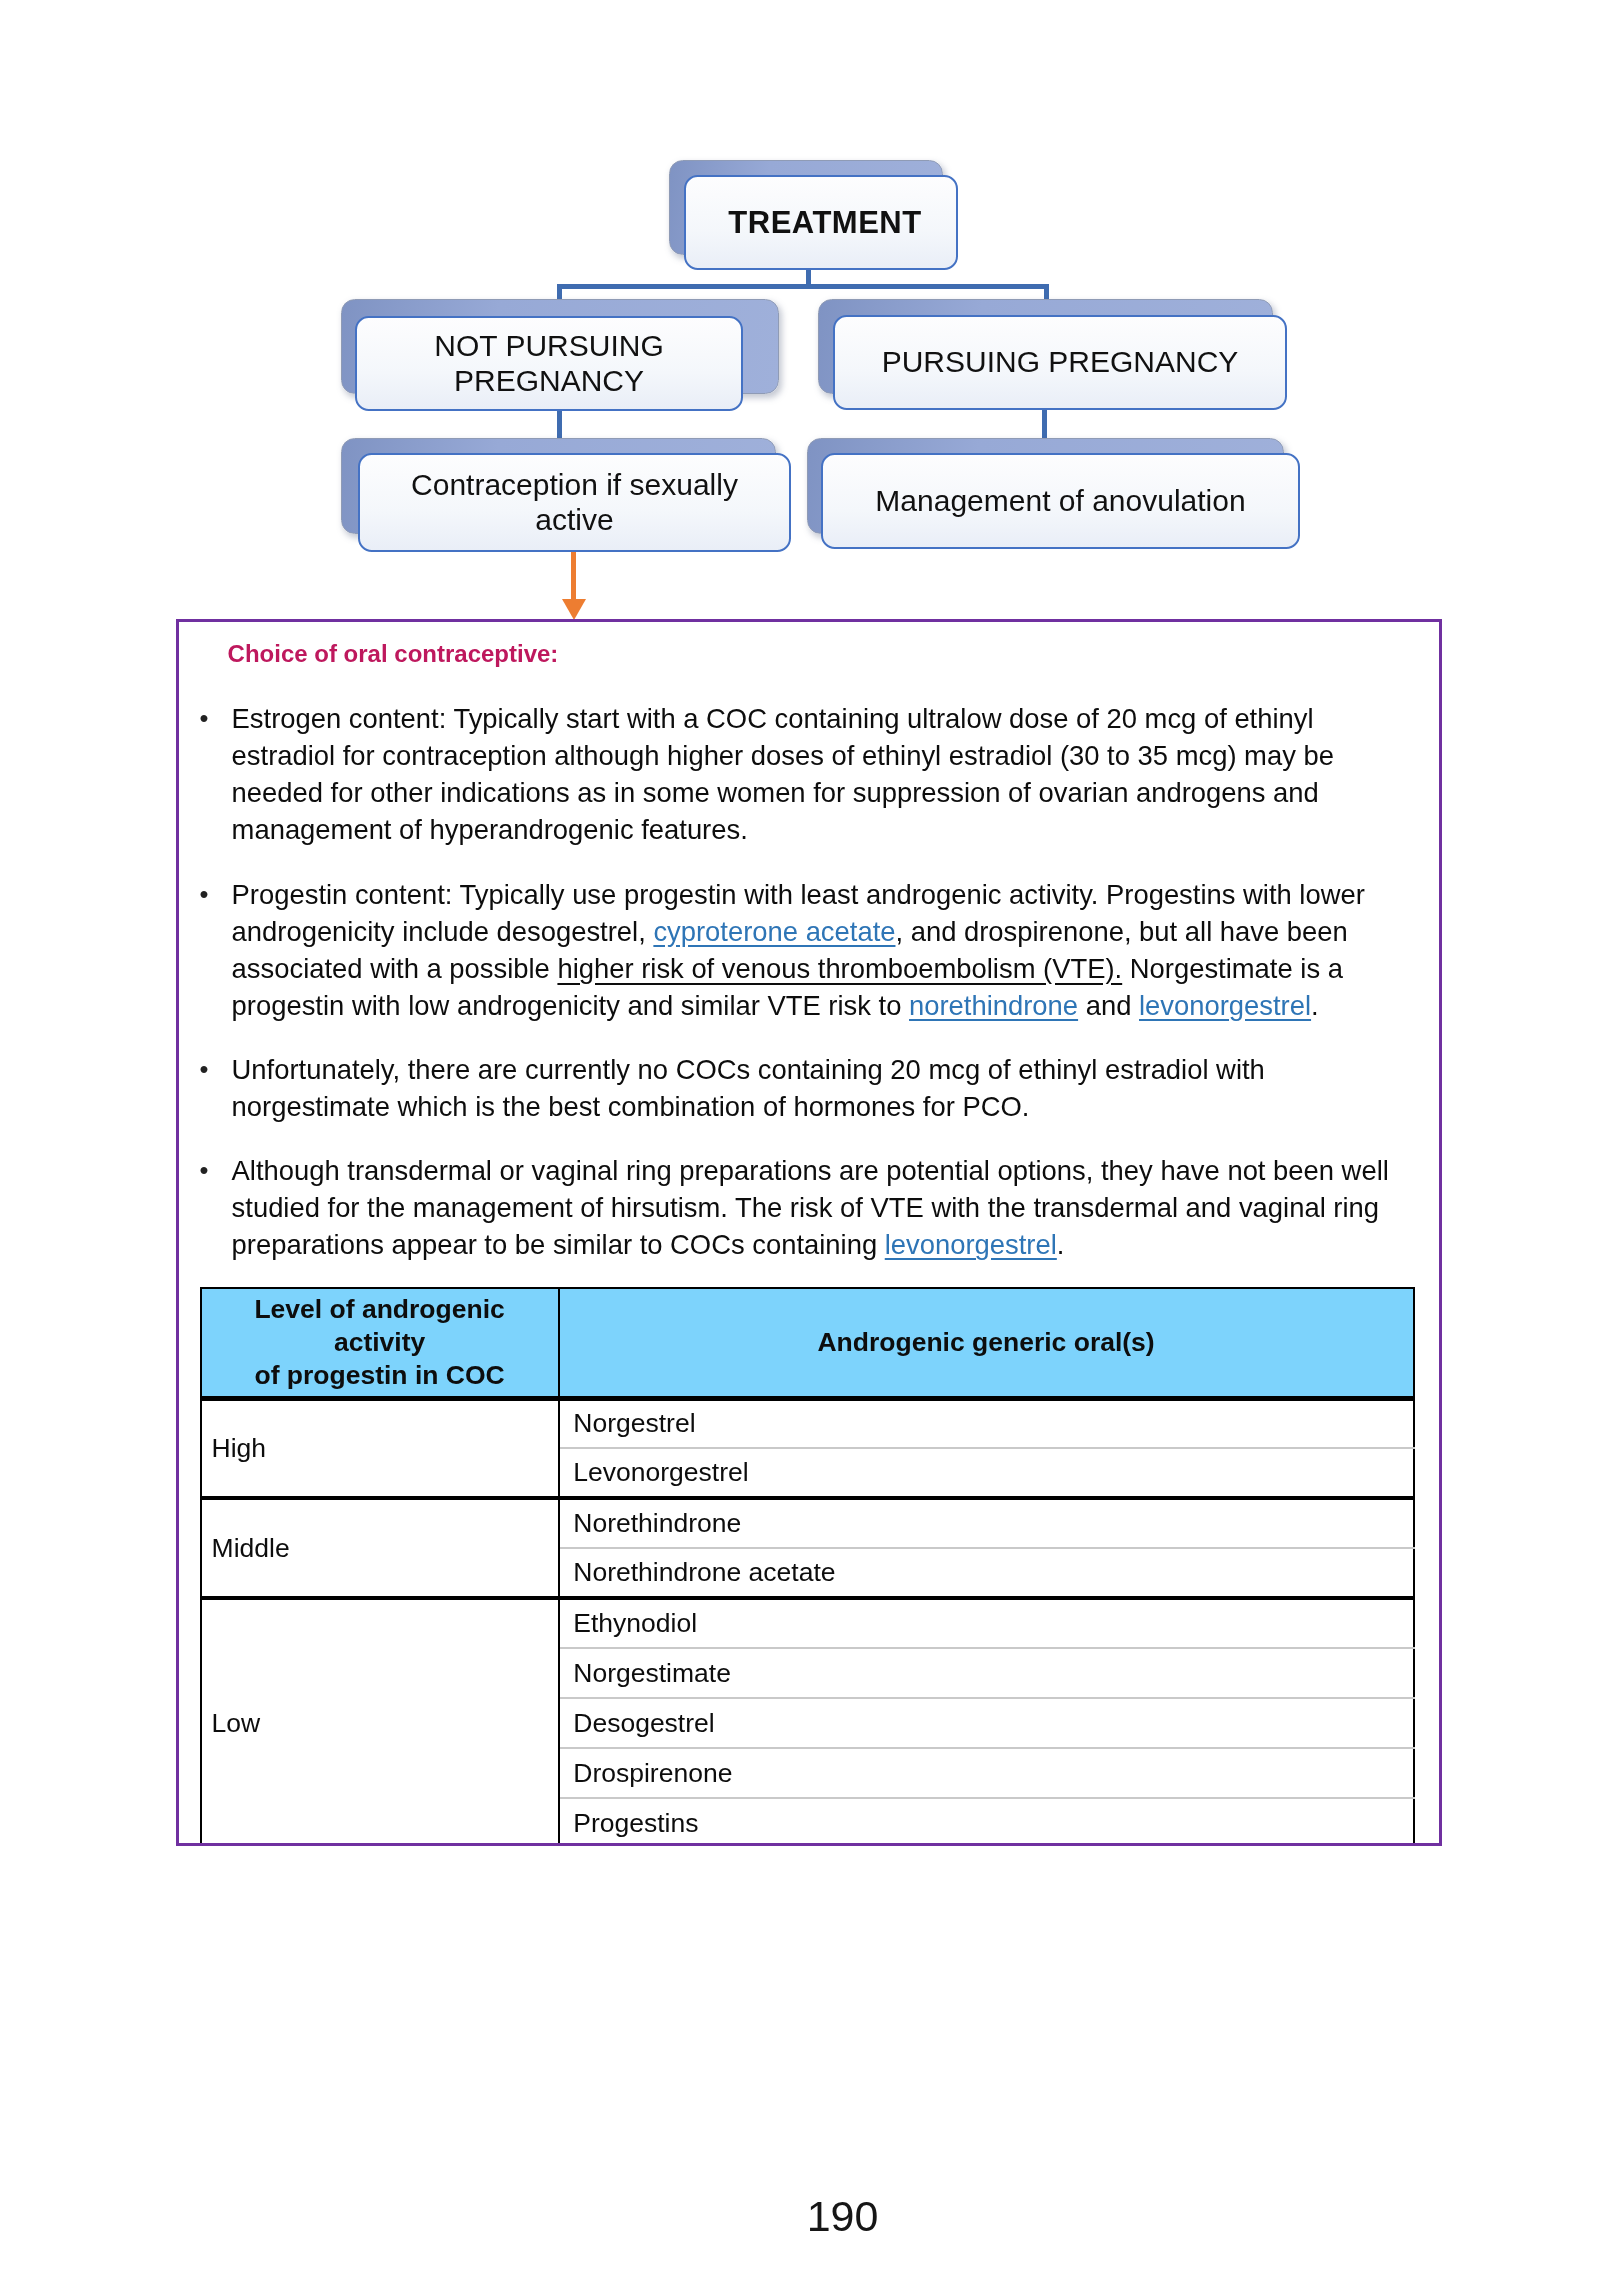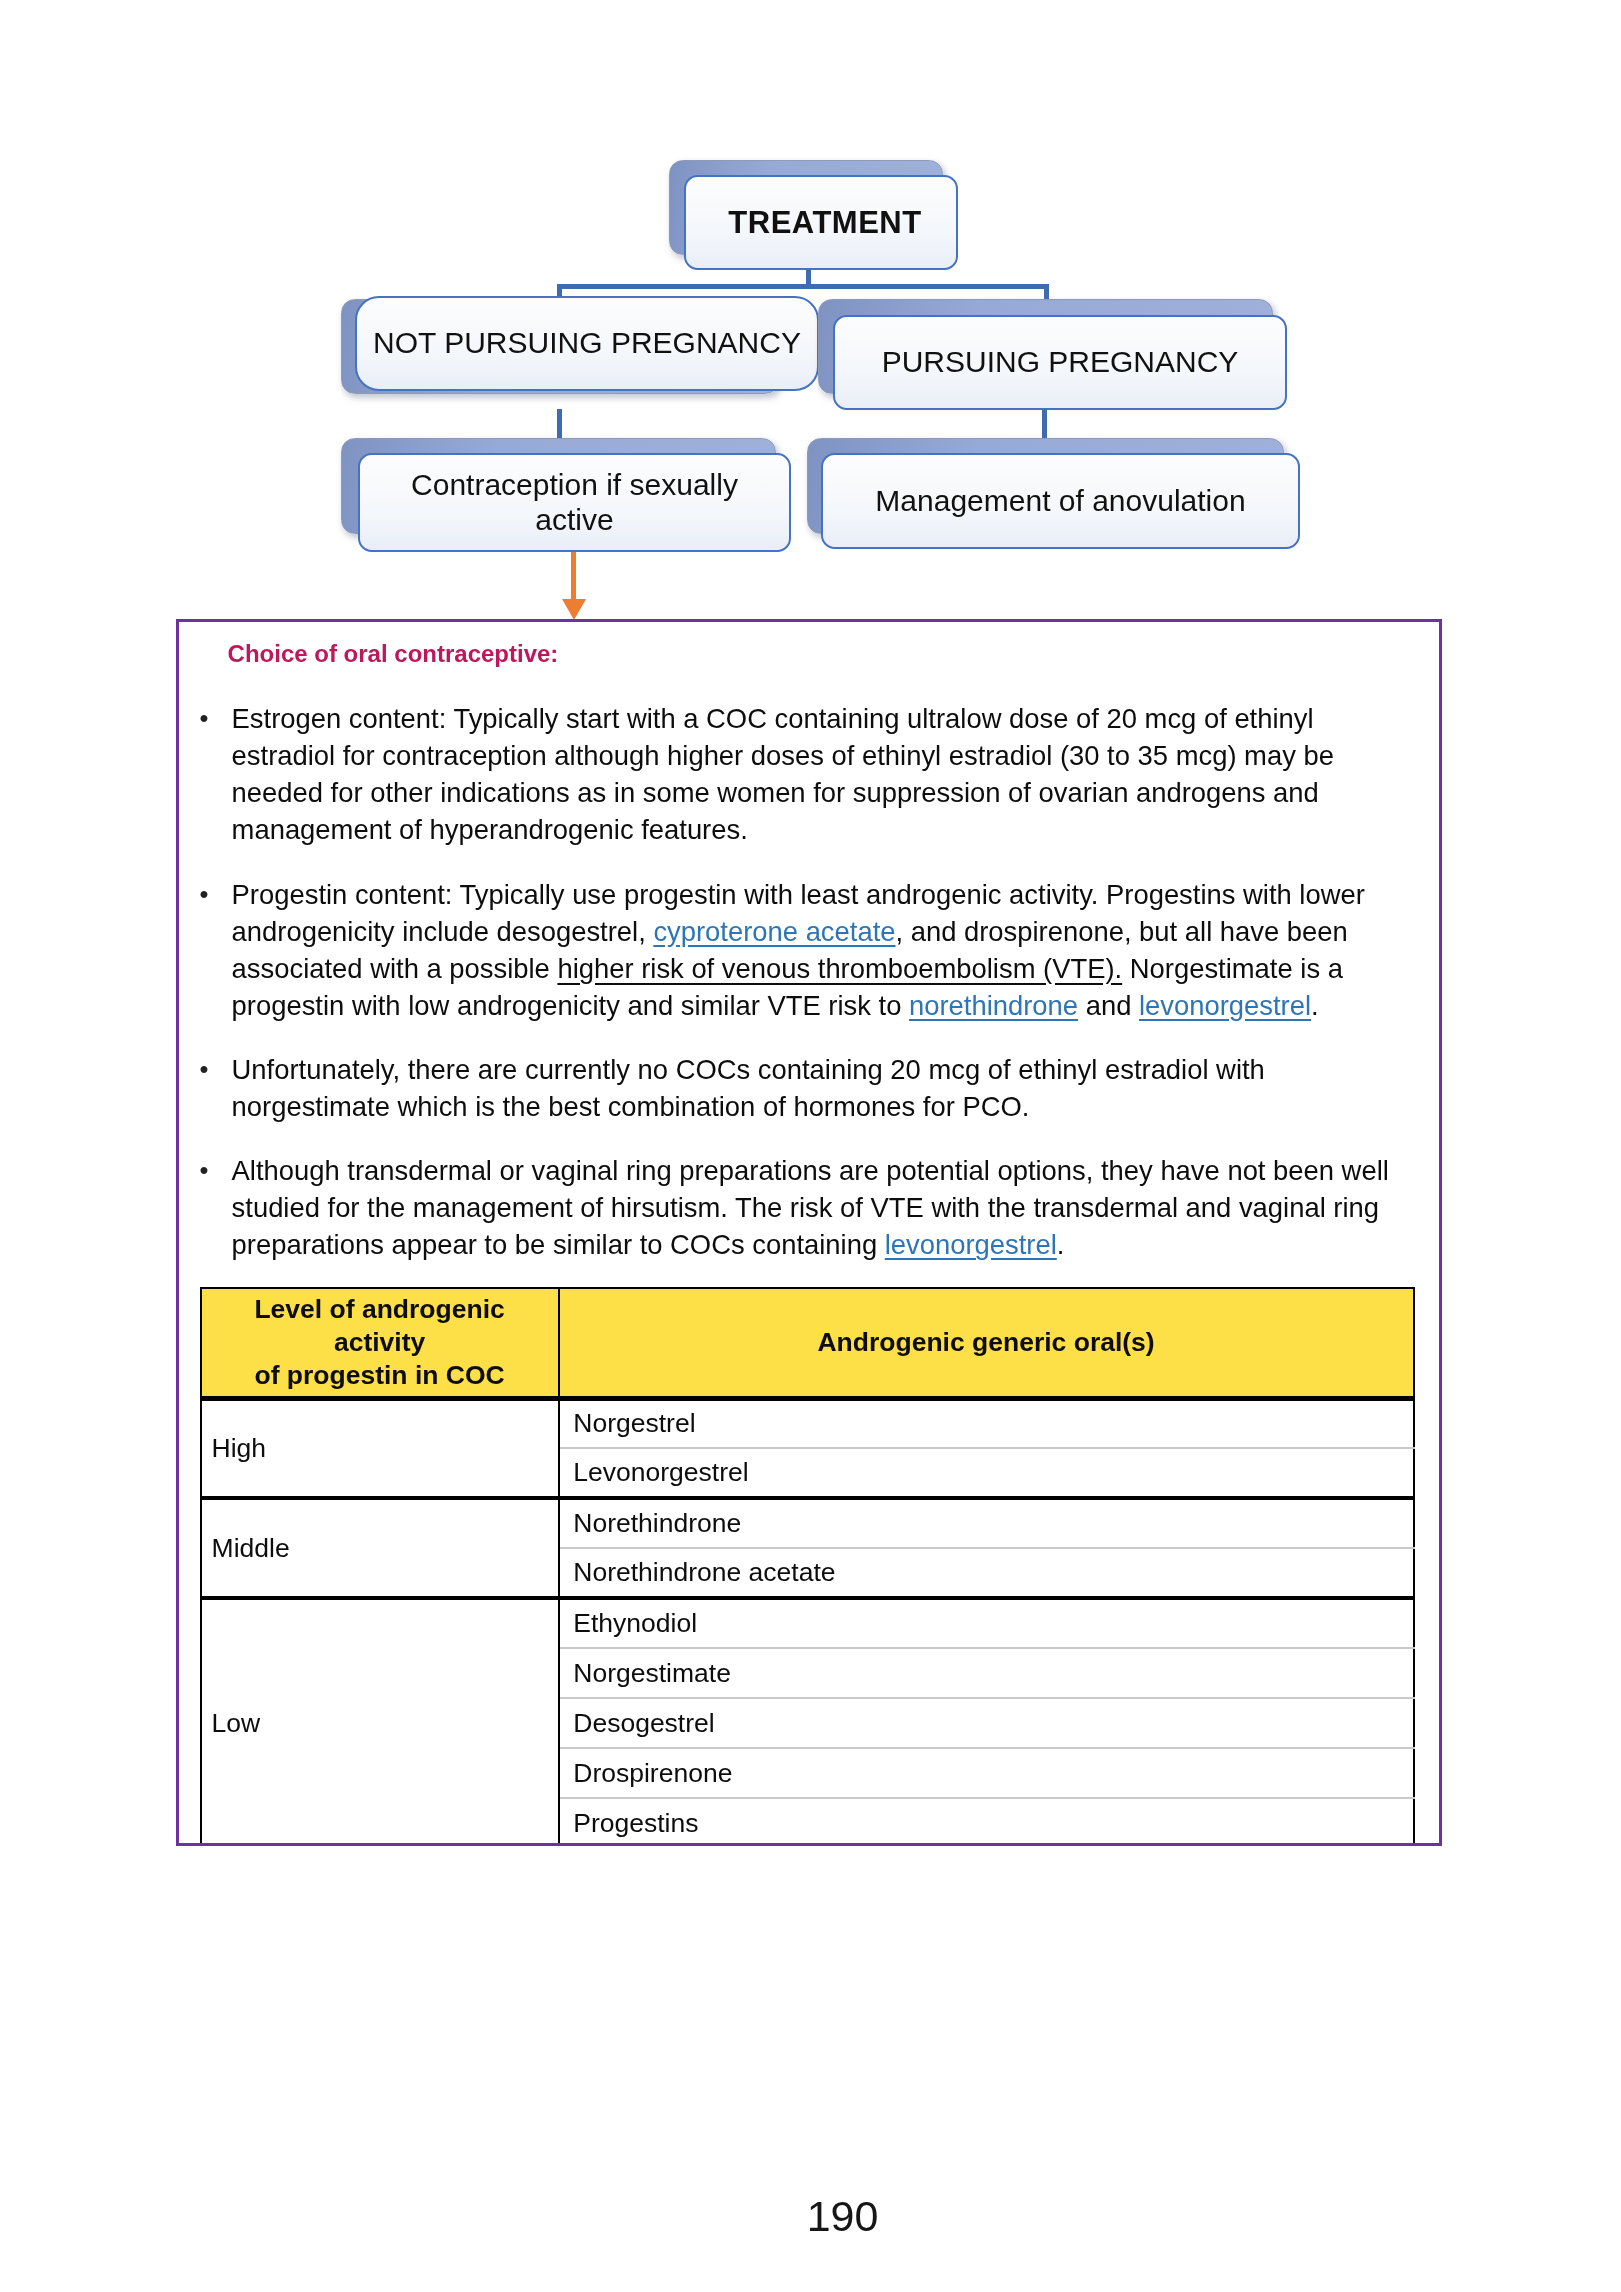--- a/index.html
+++ b/index.html
@@ -58,21 +58,21 @@
   
   .adro-table{
     border-collapse:collapse;
     margin-top:23.5px;
     width:1215px;
     table-layout:fixed;
   }
   .adro-table th,.adro-table td{box-sizing:border-box;}
   .adro-table{border:2.9px solid #000;}
   .adro-table th{
-    background:#fde047;
+    background:#7dd3fc;
     font-size:26.5px;font-weight:700;
     text-align:center;vertical-align:middle;
     height:83px;line-height:33px;
     border-bottom:5.9px solid #000;
     padding:3.9px 5.9px;
   }
   .col-level{width:358px;}
   .adro-table td.drug,.adro-table th.h-drug{border-left:2.9px solid #000;}
   .adro-table td{
     font-size:26.5px;font-weight:400;
@@ -102,21 +102,21 @@
     <div class="conn" style="left:1044px;top:284px;width:4.9px;height:33px;"></div>
     <div class="conn" style="left:557px;top:409px;width:4.9px;height:47px;"></div>
     <div class="conn" style="left:1042px;top:409px;width:4.9px;height:47px;"></div>
 
     <div class="shadow-box" style="left:669px;top:160px;width:272px;height:93px;"></div>
     <div class="front-box" style="left:684px;top:175px;width:274px;height:95px;padding-left:8px;">
       <span class="node-label bold">TREATMENT</span>
     </div>
 
     <div class="shadow-box" style="left:341px;top:299px;width:436px;height:93px;"></div>
-    <div class="front-box" style="left:355px;top:296px;width:464px;height:95px;border-radius:24px;">
+    <div class="front-box" style="left:355px;top:316px;width:388px;height:95px;">
       <span class="node-label">NOT PURSUING PREGNANCY</span>
     </div>
 
     <div class="shadow-box" style="left:818px;top:299px;width:453px;height:93px;"></div>
     <div class="front-box" style="left:833px;top:315px;width:454px;height:95px;">
       <span class="node-label">PURSUING PREGNANCY</span>
     </div>
 
     <div class="shadow-box" style="left:341px;top:438px;width:433px;height:94px;"></div>
     <div class="front-box" style="left:358px;top:453px;width:433px;height:99px;">

